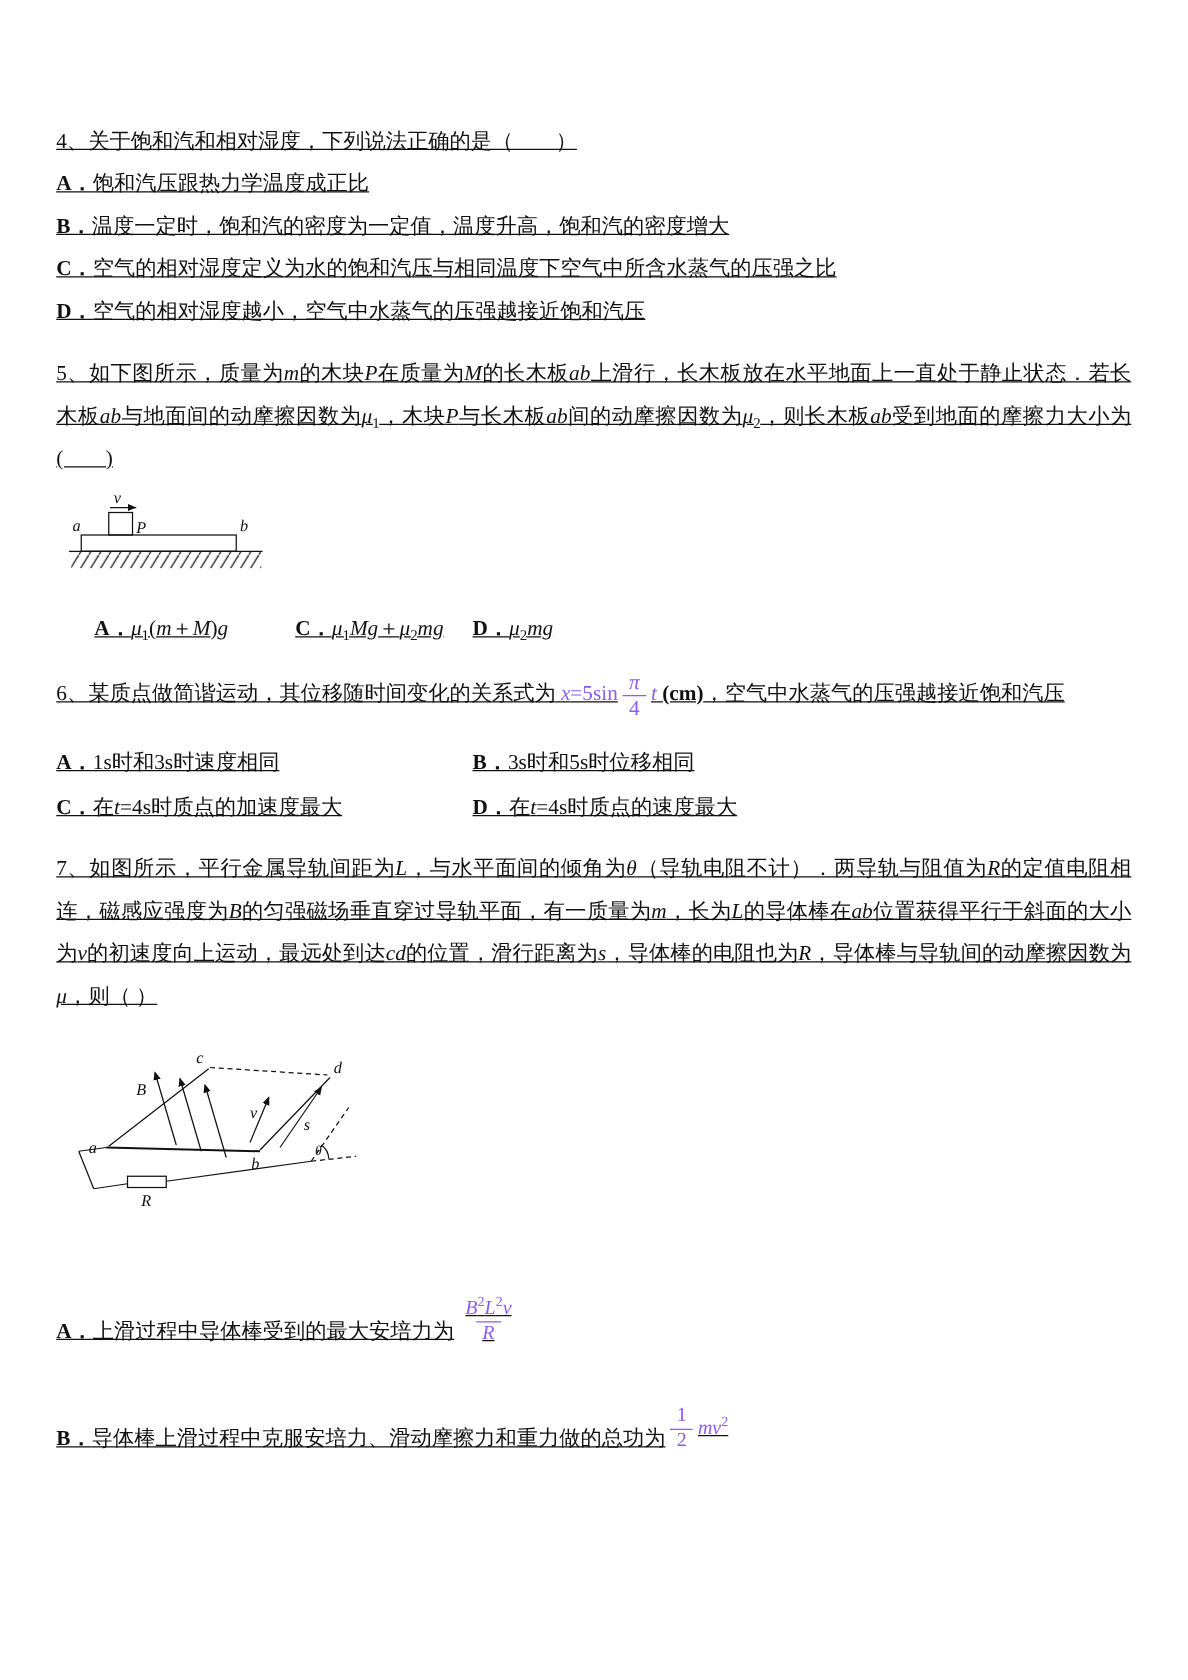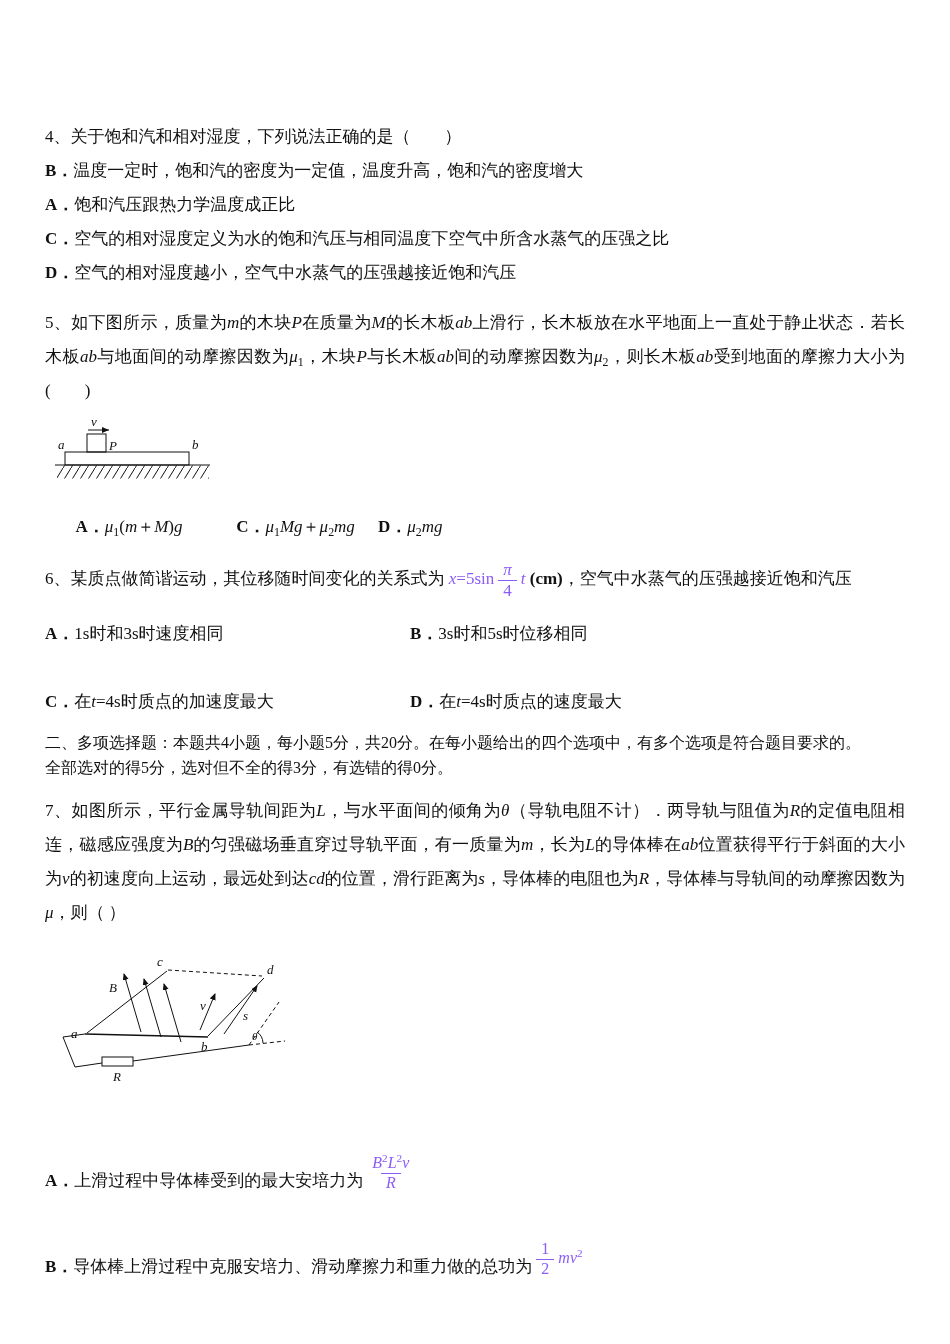--- a/index.html
+++ b/index.html
@@ -1,30 +1,30 @@
 <!DOCTYPE html>
 <html><head>
 <meta charset="utf-8">
 <style>
   html,body{margin:0;padding:0;}
   body{width:950px;min-height:1344px;background:#ffffff;color:#111111;
        font-family:"Liberation Serif","DejaVu Sans",serif;}
-  .page{padding:120px 45px 40px 45px;width:860px;box-sizing:content-box;}
+  .page{padding:96px 45px 40px 45px;width:860px;box-sizing:content-box;text-decoration:underline;}
   p,div{margin:0;}
   .line{font-size:17px;line-height:34px;}
   .just{text-align:justify;}
   .it{font-style:italic;}
   .bd{font-weight:bold;}
   sub,sup{font-size:70%;line-height:0;}
   .opts5{display:flex;font-size:17px;line-height:34px;margin-top:24px;text-align:center;}
   .opts5 .c1{width:168px;}
   .opts5 .c2{width:165px;}
   .opts5 .c3{width:165px;}
   .q6stem{margin-top:16px;}
-  .grid6{display:grid;grid-template-columns:333px 1fr;font-size:17px;line-height:36px;margin-top:16px;gap:32px;}
+  .grid6{display:grid;grid-template-columns:333px 1fr;font-size:17px;line-height:36px;margin-top:16px;}
   .sec{font-size:16px;line-height:25px;margin-top:10px;}
   .math{color:#8b5cf6;}
   .frac{display:inline-flex;flex-direction:column;align-items:center;vertical-align:middle;margin:0 4px;line-height:1.15;}
   .frac .num,.frac .den{display:block;padding:0 5px;text-align:center;}
   .frac .den{border-top:1px solid currentColor;}
   .big{font-size:16px;}
   .opt-row{display:flex;align-items:flex-end;font-size:17px;}
   .optA{margin-top:38px;min-height:60px;}
   .optB{margin-top:26px;min-height:60px;}
   .fig{display:block;}
@@ -38,22 +38,22 @@
   .mt16{margin-top:16px;}
   .mt14{margin-top:14px;}
 </style>
 </head>
 <body>
 
 <div class="page">
 
   <section>
     <p class="line">4、关于饱和汽和相对湿度，下列说法正确的是（　　）</p>
+    <p class="line"><span class="bd">A．</span><span>饱和汽压跟热力学温度成正比</span></p>
     <p class="line"><span class="bd">B．</span><span>温度一定时，饱和汽的密度为一定值，温度升高，饱和汽的密度增大</span></p>
-    <p class="line"><span class="bd">A．</span><span>饱和汽压跟热力学温度成正比</span></p>
     <p class="line"><span class="bd">C．</span><span>空气的相对湿度定义为水的饱和汽压与相同温度下空气中所含水蒸气的压强之比</span></p>
     <p class="line"><span class="bd">D．</span><span>空气的相对湿度越小，空气中水蒸气的压强越接近饱和汽压</span></p>
   </section>
 
   <section class="mt16">
     <p class="line just"><span>5、如下图所示，质量为</span><span class="it">m</span><span>的木块</span><span class="it">P</span><span>在质量为</span><span class="it">M</span><span>的长木板</span><span class="it">ab</span><span>上滑行，长木板放在水平地面上一直处于静止状态．若长木板</span><span class="it">ab</span><span>与地面间的动摩擦因数为</span><span class="it">μ</span><sub>1</sub><span>，木块</span><span class="it">P</span><span>与长木板</span><span class="it">ab</span><span>间的动摩擦因数为</span><span class="it">μ</span><sub>2</sub><span>，则长木板</span><span class="it">ab</span><span>受到地面的摩擦力大小为(　　)</span></p>
 
     <svg class="fig fig1" width="160" height="70" viewBox="0 0 160 70">
       <defs>
         <marker id="arrow1" markerWidth="8" markerHeight="8" refX="7" refY="3" orient="auto">
@@ -93,24 +93,20 @@
       <span><span class="bd"> (cm)</span><span>，空气中水蒸气的压强越接近饱和汽压</span></span>
     </p>
     <div class="grid6">
       <span><span class="bd">A．</span><span>1s时和3s时速度相同</span></span>
       <span><span class="bd">B．</span><span>3s时和5s时位移相同</span></span>
       <span><span class="bd">C．</span><span>在</span><span class="it">t</span><span>=4s时质点的加速度最大</span></span>
       <span><span class="bd">D．</span><span>在</span><span class="it">t</span><span>=4s时质点的速度最大</span></span>
     </div>
   </section>
 
-  <section class="sec just">
-    <div>二、多项选择题：本题共4小题，每小题5分，共20分。在每小题给出的四个选项中，有多个选项是符合题目要求的。</div>
-    <div>全部选对的得5分，选对但不全的得3分，有选错的得0分。</div>
-  </section>
 
   <section class="mt14">
     <p class="line just"><span>7、如图所示，平行金属导轨间距为</span><span class="it">L</span><span>，与水平面间的倾角为</span><span class="it">θ</span><span>（导轨电阻不计）．两导轨与阻值为</span><span class="it">R</span><span>的定值电阻相连，磁感应强度为</span><span class="it">B</span><span>的匀强磁场垂直穿过导轨平面，有一质量为</span><span class="it">m</span><span>，长为</span><span class="it">L</span><span>的导体棒在</span><span class="it">ab</span><span>位置获得平行于斜面的大小为</span><span class="it">v</span><span>的初速度向上运动，最远处到达</span><span class="it">cd</span><span>的位置，滑行距离为</span><span class="it">s</span><span>，导体棒的电阻也为</span><span class="it">R</span><span>，导体棒与导轨间的动摩擦因数为</span><span class="it">μ</span><span>，则（ ）</span></p>
 
     <svg class="fig fig2" width="250" height="150" viewBox="0 0 250 150">
       <defs>
         <marker id="arrow2" markerWidth="8" markerHeight="8" refX="6" refY="3" orient="auto">
           <path d="M0,0 L7,3 L0,6 Z" fill="#111"></path>
         </marker>
       </defs>

